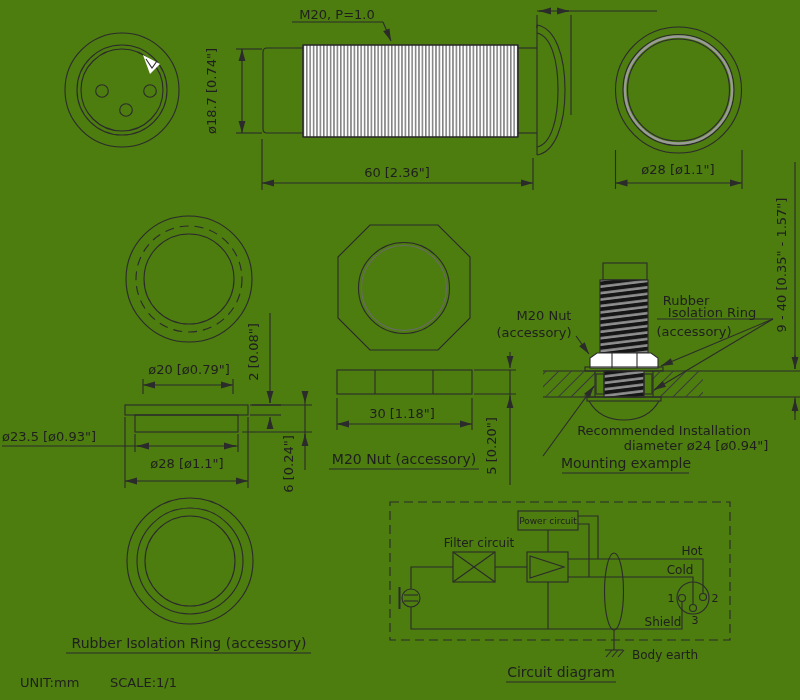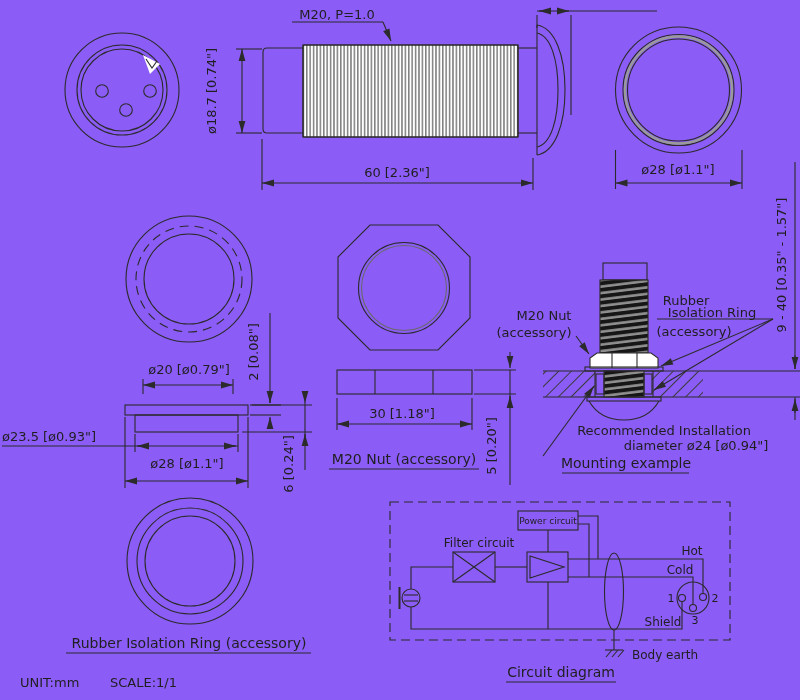--- a/index.html
+++ b/index.html
@@ -1,16 +1,16 @@
 <!DOCTYPE html>
 <html><head>
 <meta charset="utf-8">
 <style>
   html,body{margin:0;padding:0;background:#ffffff;}
-  .stage{width:800px;height:700px;position:relative;background:#8b5cf6;overflow:hidden;}
+  .stage{width:800px;height:700px;position:relative;background:#4d7c0f;overflow:hidden;}
   svg{display:block;}
   .t{font-family:"DejaVu Sans",sans-serif;fill:#1f1f1f;stroke:none;}
   .t9{font-size:9px;}
   .t11{font-size:11px;}
   .t12{font-size:12px;}
   .t13{font-size:13px;}
   .t14{font-size:14px;}
 </style>
 </head>
 <body>

